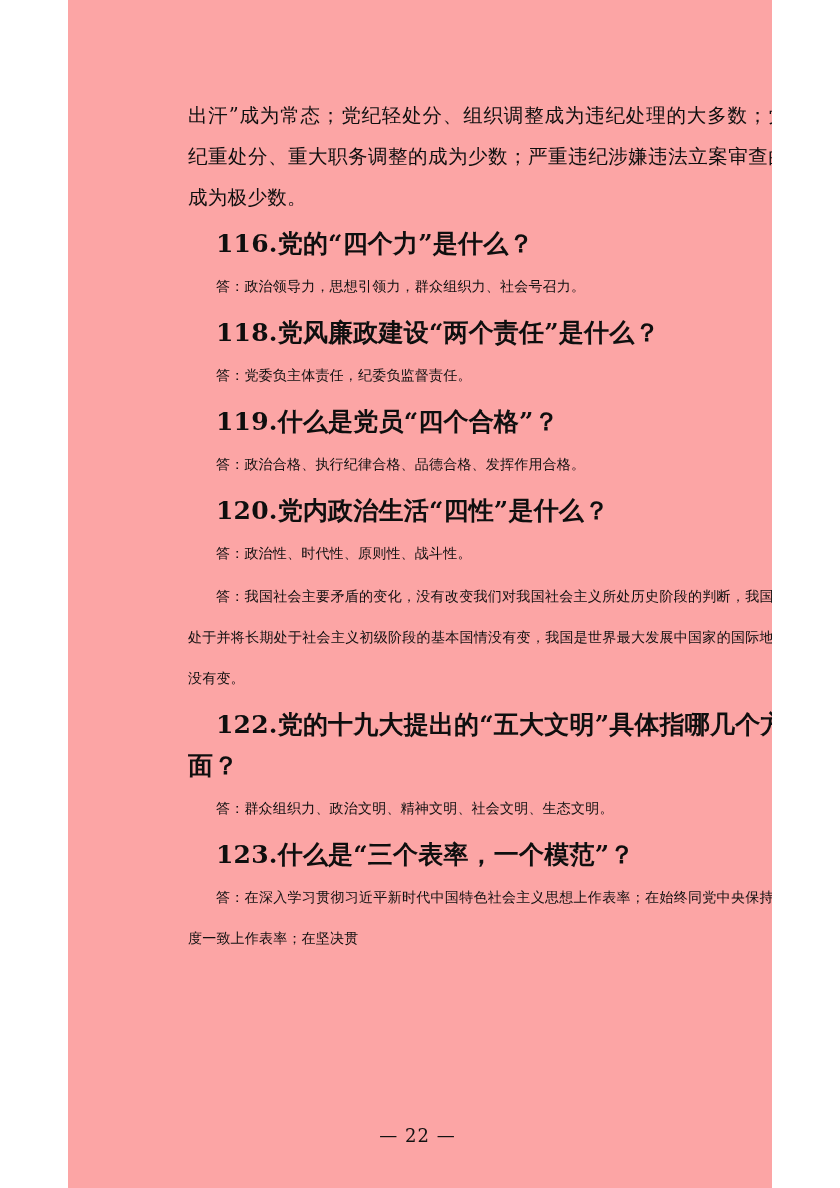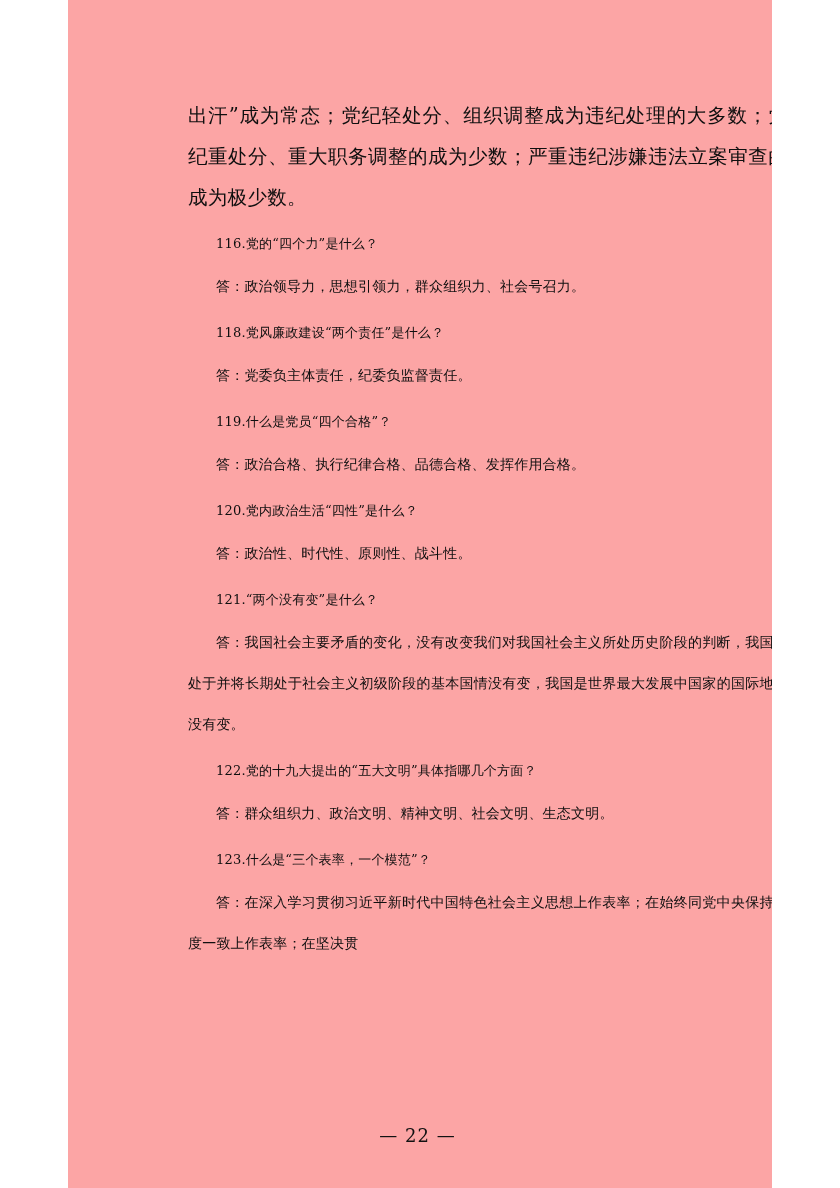--- a/index.html
+++ b/index.html
@@ -36,23 +36,23 @@
   .answer {
     font-size: 14px;
     line-height: 41px;
     text-align: justify;
     text-justify: inter-ideograph;
     margin: 0 0 2px 0;
     text-indent: 28px;
     letter-spacing: 0.2px;
   }
   .qheading {
-    font-size: 13px;
+    font-size: 25px;
     line-height: 41px;
-    font-weight: normal;
+    font-weight: bold;
     margin: 5px 0 2px 0;
     text-indent: 28px;
     letter-spacing: 0.2px;
   }
   .page-number {
     position: absolute;
     left: 0;
     right: 5px;
     bottom: 42px;
     text-align: center;
@@ -76,21 +76,20 @@
 
     <h2 class="qheading">118.党风廉政建设“两个责任”是什么？</h2>
     <p class="answer">答：党委负主体责任，纪委负监督责任。</p>
 
     <h2 class="qheading">119.什么是党员“四个合格”？</h2>
     <p class="answer">答：政治合格、执行纪律合格、品德合格、发挥作用合格。</p>
 
     <h2 class="qheading">120.党内政治生活“四性”是什么？</h2>
     <p class="answer">答：政治性、时代性、原则性、战斗性。</p>
 
-    <h2 class="qheading">121.“两个没有变”是什么？</h2>
     <p class="answer">答：我国社会主要矛盾的变化，没有改变我们对我国社会主义所处历史阶段的判断，我国仍处于并将长期处于社会主义初级阶段的基本国情没有变，我国是世界最大发展中国家的国际地位没有变。</p>
 
     <h2 class="qheading">122.党的十九大提出的“五大文明”具体指哪几个方面？</h2>
     <p class="answer">答：群众组织力、政治文明、精神文明、社会文明、生态文明。</p>
 
     <h2 class="qheading">123.什么是“三个表率，一个模范”？</h2>
     <p class="answer">答：在深入学习贯彻习近平新时代中国特色社会主义思想上作表率；在始终同党中央保持高度一致上作表率；在坚决贯</p>
 
   </div>
 

